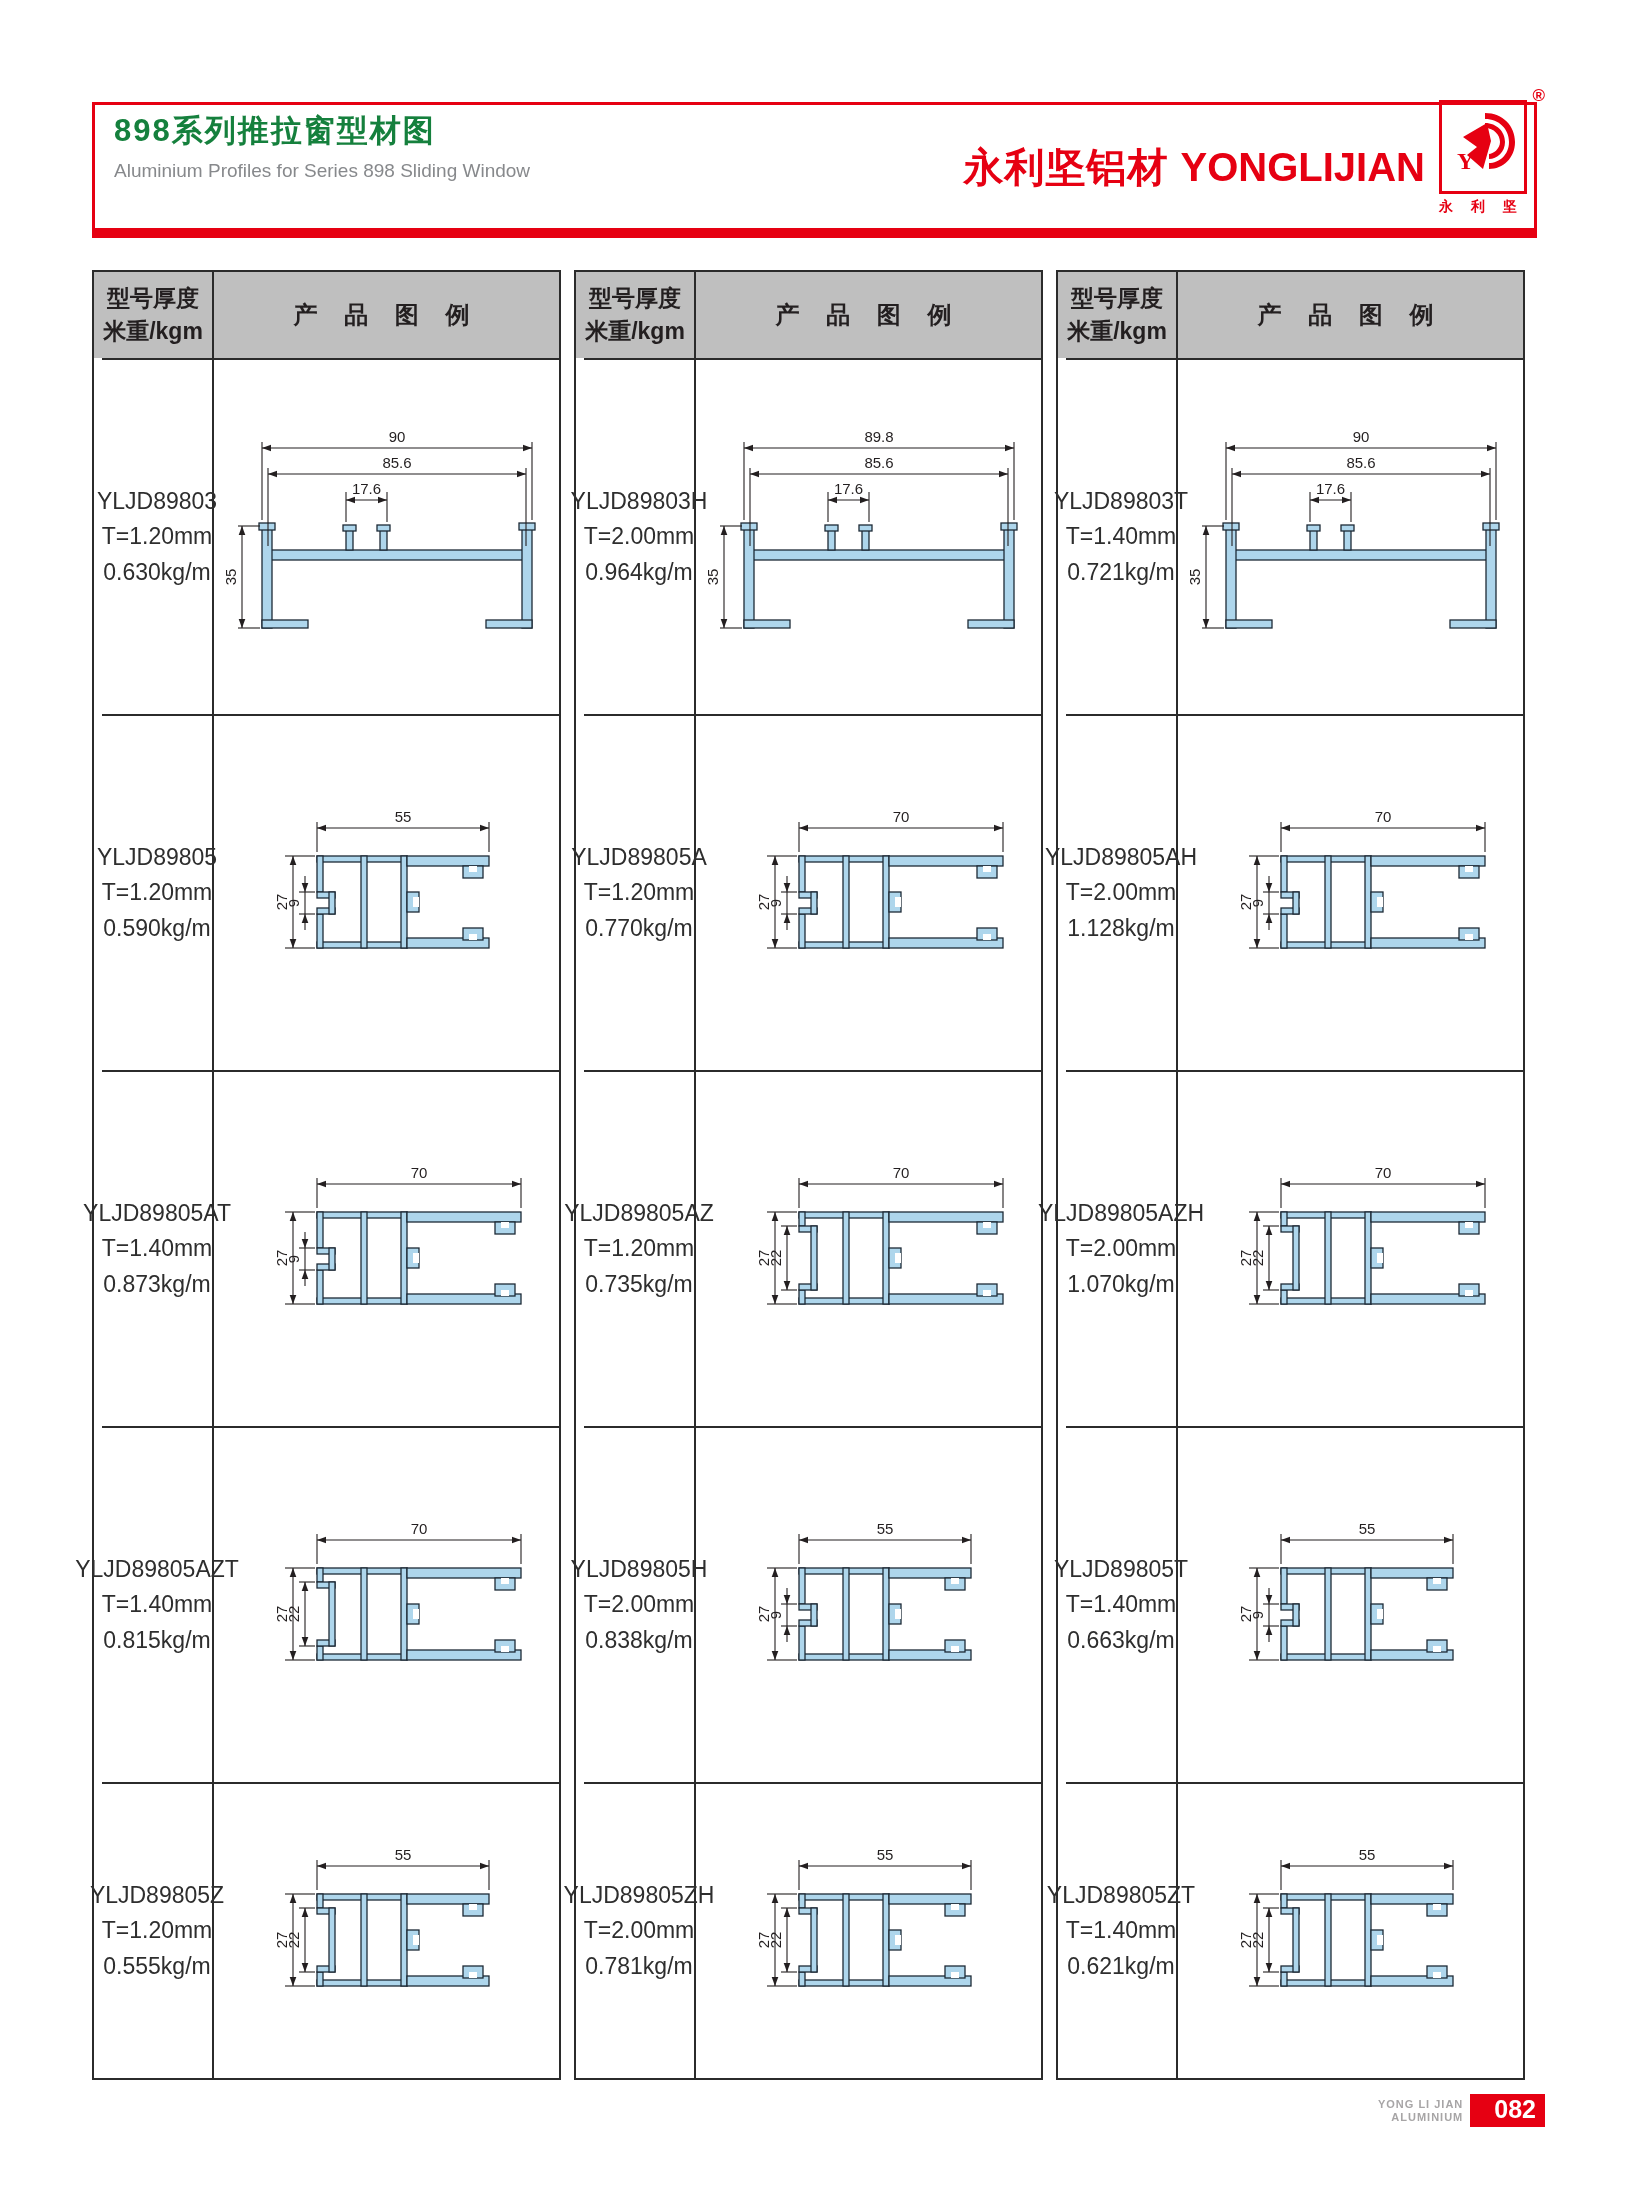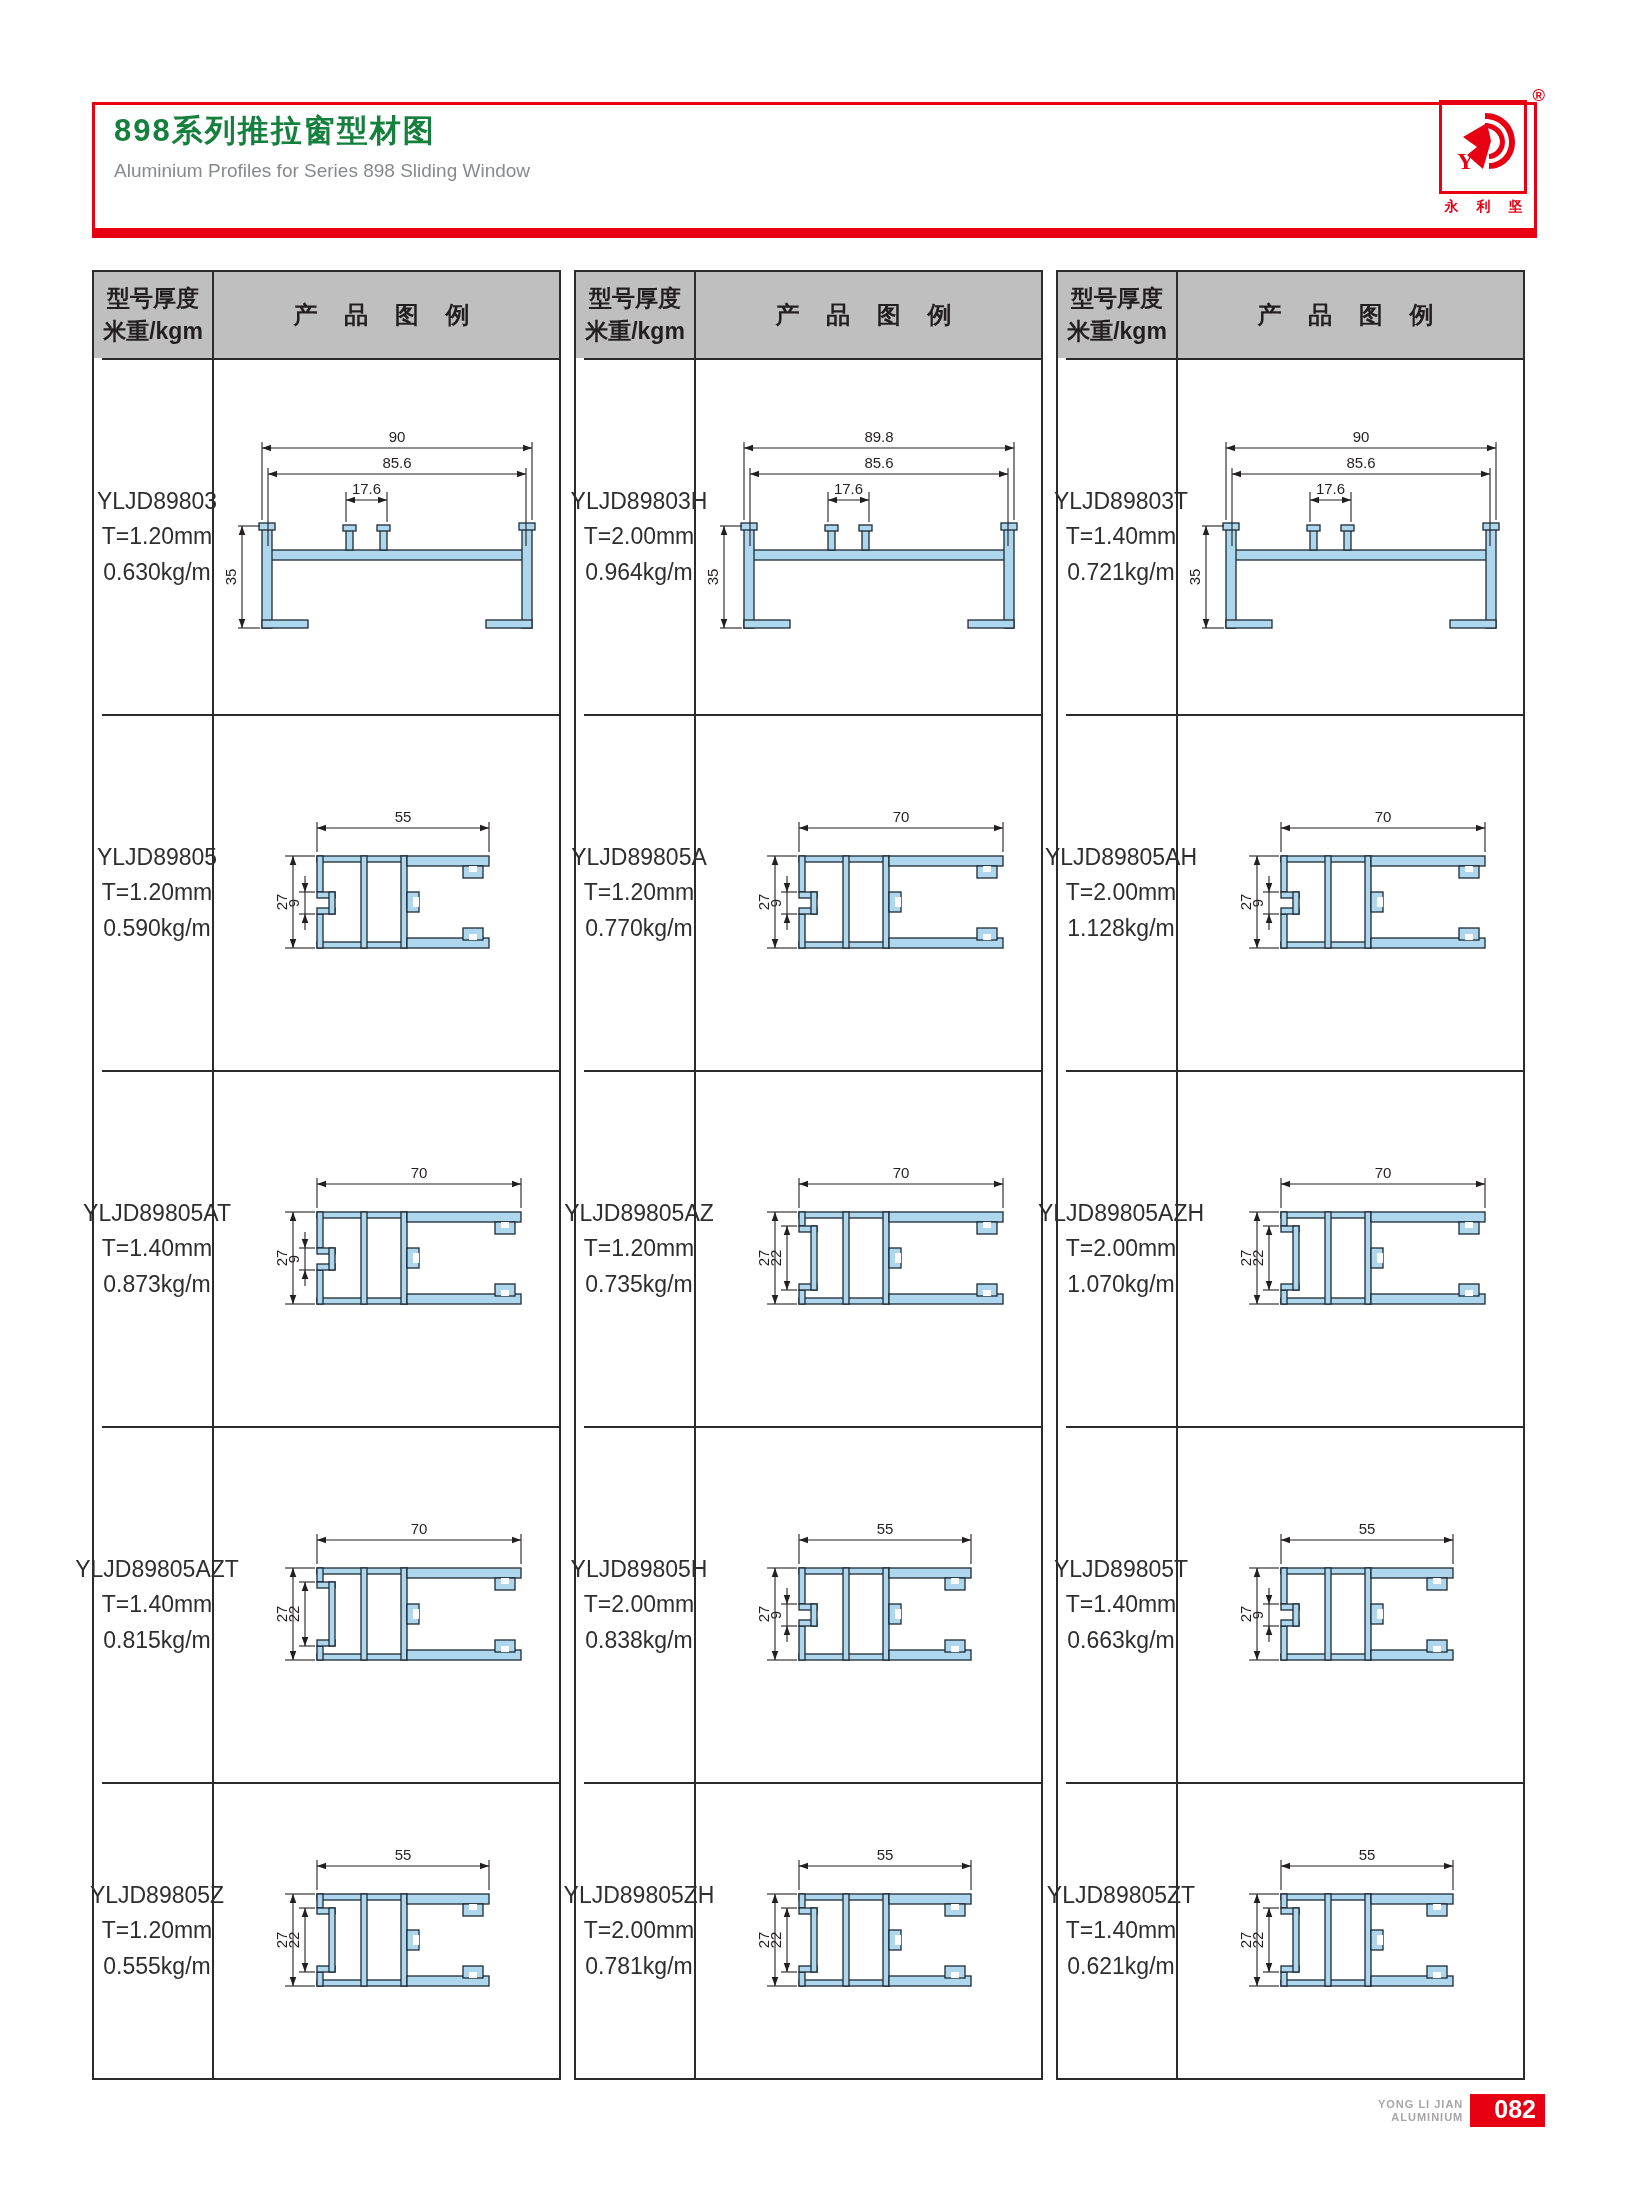--- a/index.html
+++ b/index.html
@@ -10,21 +10,21 @@
     border-top:3px solid #e60012;border-left:3px solid #e60012;border-right:3px solid #e60012;box-sizing:border-box;}
   .page-title{position:absolute;left:114px;top:110px;font-size:31px;font-weight:bold;color:#15803d;letter-spacing:2px;}
   .page-subtitle{position:absolute;left:114px;top:160px;font-size:19px;color:#87898c;}
   .red-rule{position:absolute;left:92px;top:228px;width:1445px;height:10px;background:#e60012;}
   .brand{position:absolute;top:100px;right:100px;display:flex;align-items:flex-start;gap:14px;}
   .brand-text{margin-top:40px;font-size:40px;font-weight:bold;color:#e60012;letter-spacing:1px;white-space:nowrap;}
   .brand-text .en{margin-left:12px;letter-spacing:0px;}
   .logo{width:96px;position:relative;}
   .logo-box{width:88px;height:94px;border:3px solid #e60012;display:flex;align-items:center;justify-content:center;box-sizing:border-box;}
   .logo-reg{position:absolute;top:-14px;right:-10px;color:#e60012;font-size:17px;font-weight:bold;}
-  .logo-caption{color:#e60012;font-size:14px;font-weight:bold;letter-spacing:7px;text-align:center;margin-top:4px;white-space:nowrap;}
+  .logo-caption{color:#e60012;font-size:14px;font-weight:bold;letter-spacing:7px;text-align:left;margin-top:4px;white-space:nowrap;}
   
   .profile-table{position:absolute;left:92px;top:270px;display:flex;gap:13px;}
   .table-group{width:469px;border:2px solid #2b2b2b;box-sizing:border-box;display:grid;
     grid-template-columns:120px 1fr;grid-template-rows:86px 356px 356px 356px 356px 296px;background:#fff;}
   .cell{box-sizing:border-box;display:flex;align-items:center;justify-content:center;}
   .c1{border-right:2px solid #2b2b2b;}
   .rb{border-top:2px solid #2b2b2b;}
   .th{background:#bfbfbf;flex-direction:column;font-size:23px;font-weight:600;color:#231f20;line-height:1.45;}
   .th-diagram span{letter-spacing:10px;font-size:24px;}
   .mc{flex-direction:column;font-size:23px;color:#2e2e2e;line-height:1.55;text-align:center;padding:0 2px;margin-left:8px;}
@@ -46,20 +46,23 @@
 <body>
 
 <div class="page">
 
   <div class="header-frame"></div>
   <div class="page-title">898系列推拉窗型材图</div>
   <div class="page-subtitle">Aluminium Profiles for Series 898 Sliding Window</div>
   <div class="red-rule"></div>
 
   <div class="brand">
+    <div class="brand-text">
+      <span>永利坚铝材</span><span class="en">YONGLIJIAN</span>
+    </div>
     <div class="logo">
       <div class="logo-box">
         <svg width="72" height="80" viewBox="0 0 72 80">
           <path d="M38 6 C56 6 68 19 68 35 C68 51 56 62 42 62 L42 56 C52 56 62 48 62 35 C62 22 52 12 38 12 Z" fill="#e60012"></path>
           <path d="M38 16 C50 16 58 25 58 35 C58 45 50 52 42 52 L42 47 C46 47 53 42 53 35 C53 28 47 21 38 21 Z" fill="#e60012"></path>
           <polygon points="16,30 40,16 44,34 36,62 20,48 30,40" fill="#e60012"></polygon>
           <text x="10" y="62" font-size="24" font-weight="bold" fill="#e60012" font-family="'Liberation Serif','DejaVu Serif',serif">Y</text>
         </svg>
         <span class="logo-reg">®</span>
       </div>

